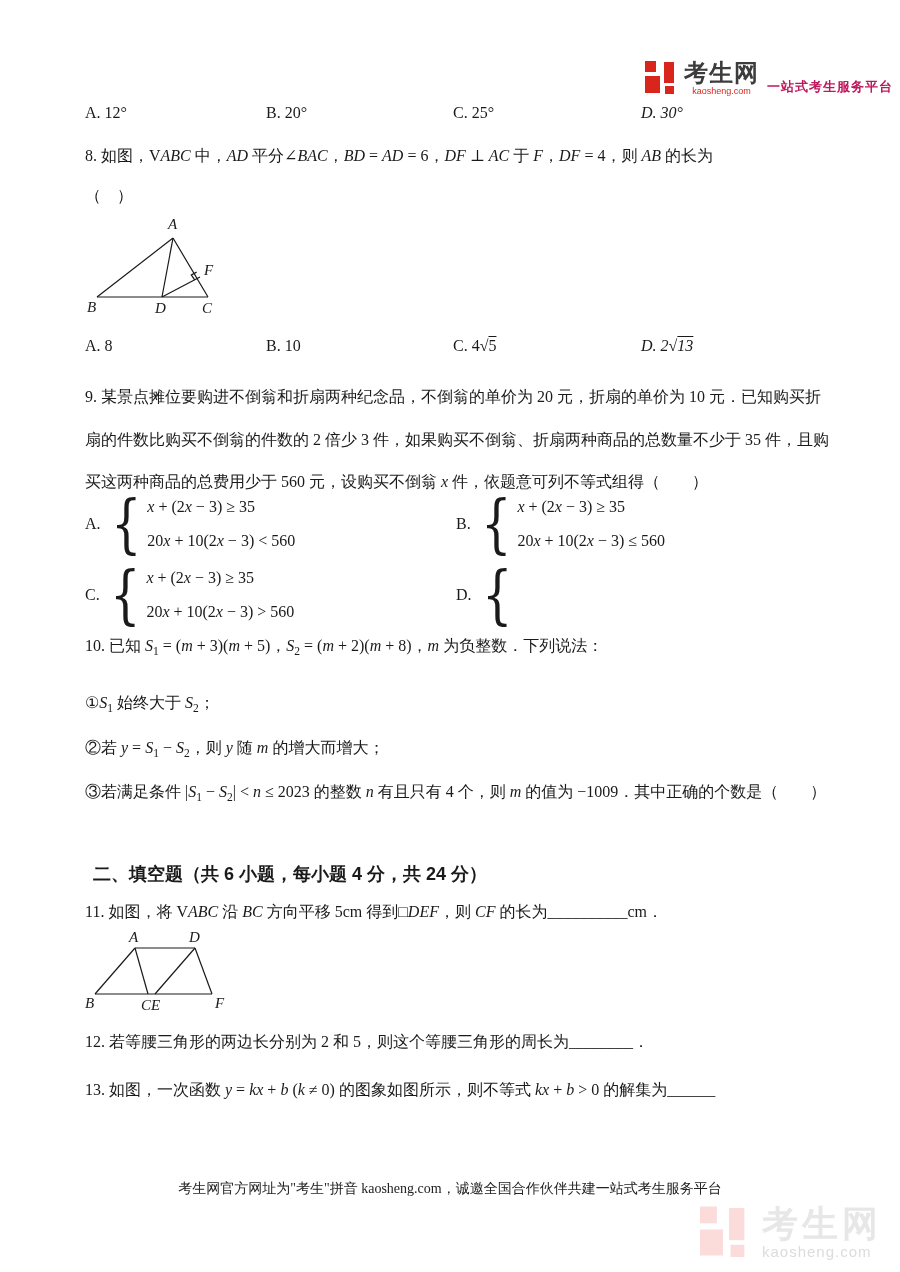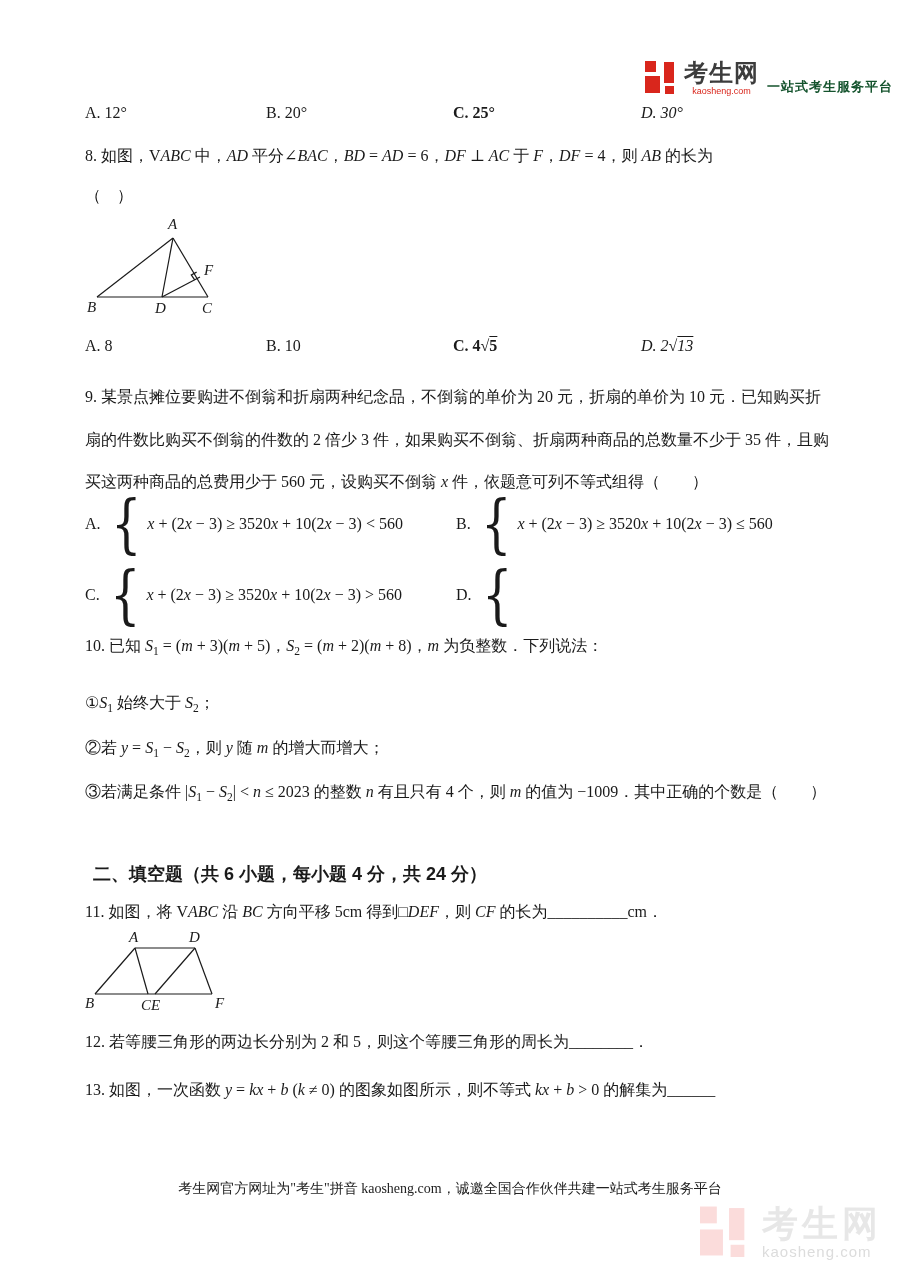--- a/index.html
+++ b/index.html
@@ -1,42 +1,42 @@
 <!DOCTYPE html>
 <html><head>
 <meta charset="utf-8">
 <style>
   html,body{margin:0;padding:0;background:#fff;}
   .page{position:relative;width:900px;height:1272px;background:#ffffff;overflow:hidden;
         font-family:"Liberation Serif","DejaVu Serif",serif;color:#1a1a1a;font-size:16px;}
   .abs{position:absolute;white-space:pre;}
   .opts{position:absolute;left:85px;width:745px;height:24px;}
   .opts .opt{position:absolute;top:0;white-space:pre;}
-  .o0{left:0;}.o1{left:181px;}.o2{left:368px;font-weight:bold;}.o3{left:556px;font-style:italic;}
+  .o0{left:0;}.o1{left:181px;}.o2{left:368px;}.o3{left:556px;font-style:italic;}
   .it{font-style:italic;}
   .sub{vertical-align:sub;font-size:72%;}
   .rad{text-decoration:overline;}
   .sys{position:absolute;display:flex;align-items:center;height:76px;}
   .sys .lbl{margin-right:5px;}
   .brace{font-family:"DejaVu Serif",serif;font-weight:300;font-size:64px;line-height:72px;
          transform:scaleX(.75);transform-origin:center;}
   .brace::before{content:"{";}
-  .eqs{display:flex;flex-direction:row;justify-content:space-between;margin-left:1px;}
+  .eqs{display:flex;flex-direction:column;justify-content:space-between;margin-left:1px;}
   .eqs .eq{line-height:34px;height:34px;white-space:pre;}
   .heading{font-family:"Liberation Sans","DejaVu Sans",sans-serif;font-weight:bold;font-size:18px;margin-left:8px;}
   .footer{position:absolute;left:0;top:1180px;width:100%;text-align:center;font-size:14px;color:#222;white-space:pre;}
   .fig line, .fig polyline{stroke:#1a1a1a;stroke-width:1.2;fill:none;}
   .fig text{font-size:15px;font-style:italic;font-family:"Liberation Serif","DejaVu Serif",serif;fill:#1a1a1a;}
   
   .logo{position:absolute;left:645px;top:60px;display:flex;align-items:flex-start;}
   .logo-name-col{margin-left:5px;display:flex;flex-direction:column;align-items:center;}
   .logo-name{font-family:"Liberation Sans","DejaVu Sans",sans-serif;font-weight:bold;font-size:24px;
              color:#3c3c3c;line-height:26px;letter-spacing:1px;}
   .logo-domain{font-size:9px;color:#d9261c;line-height:10px;font-family:"Liberation Sans",sans-serif;}
-  .logo-tagline{margin-left:8px;margin-top:18px;font-size:13px;color:#14532d;font-weight:bold;
+  .logo-tagline{margin-left:8px;margin-top:18px;font-size:13px;color:#be185d;font-weight:bold;
                 font-family:"Liberation Sans","DejaVu Sans",sans-serif;letter-spacing:1px;}
   
   .wm{position:absolute;left:700px;top:1205px;display:flex;align-items:flex-start;}
   .wm-col{margin-left:10px;display:flex;flex-direction:column;}
   .wm-name{font-family:"Liberation Sans","DejaVu Sans",sans-serif;font-weight:bold;font-size:36px;
            color:#e7e7e7;line-height:38px;letter-spacing:4px;}
   .wm-domain{font-size:15px;color:#dcdcdc;font-family:"Liberation Sans",sans-serif;letter-spacing:1px;}
 </style>
 </head>
 <body>

